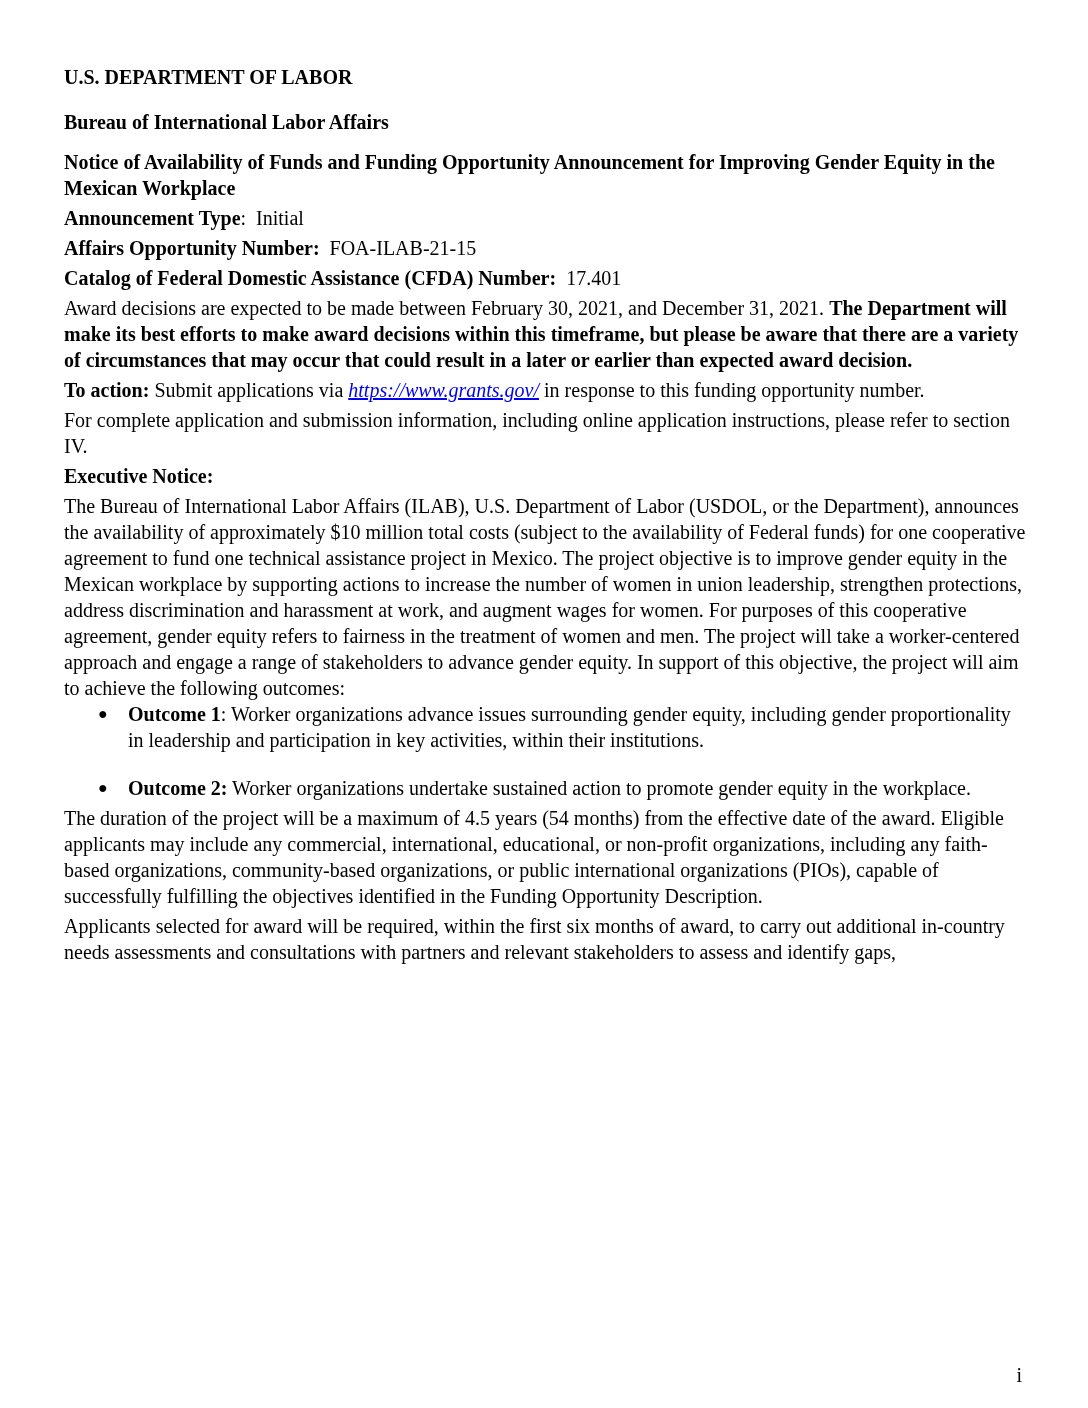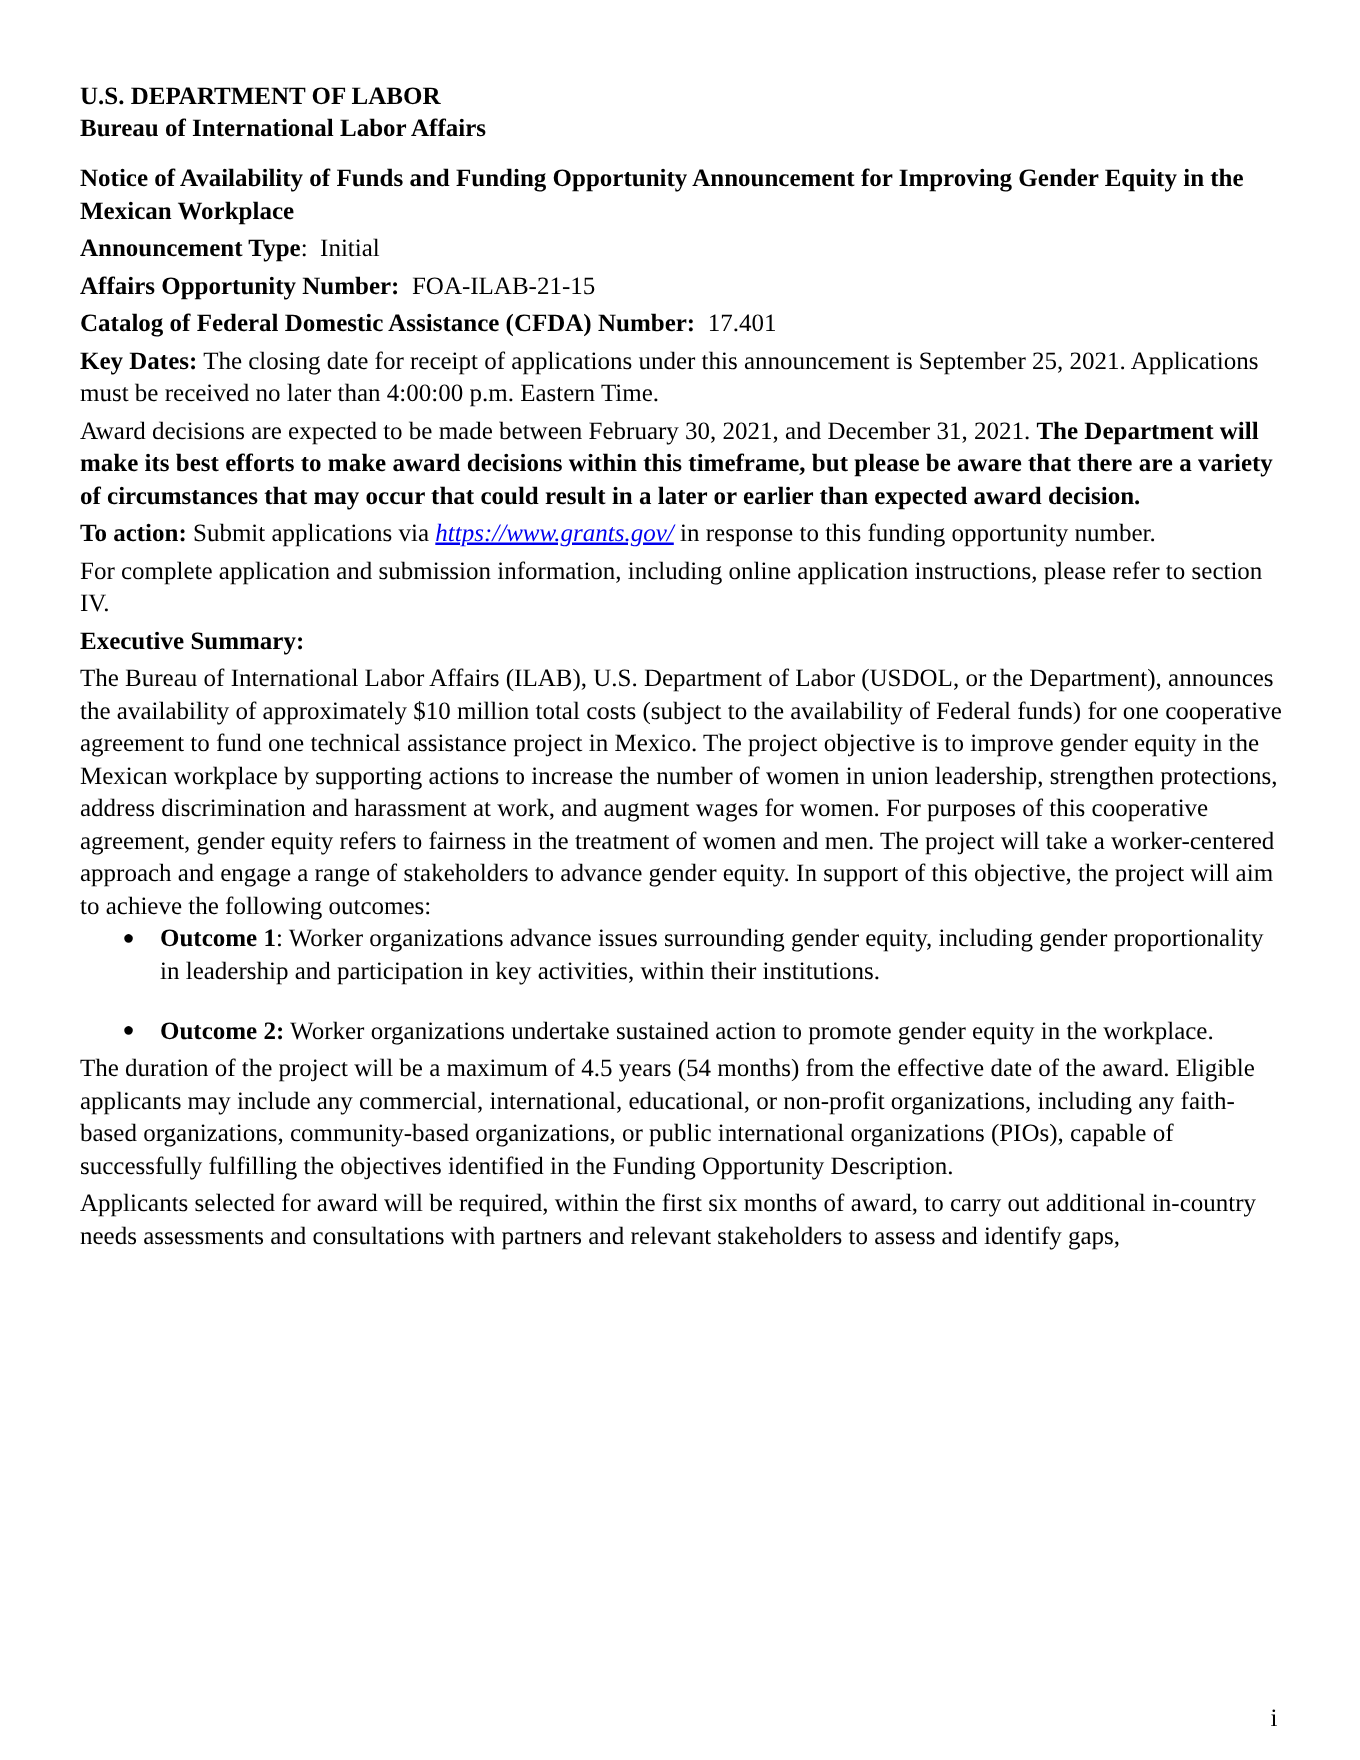--- a/index.html
+++ b/index.html
@@ -19,21 +19,21 @@
     }
     .page {
       position: absolute;
       left: 64px;
       top: 64px;
       width: 962px;
     }
     .b { font-weight: bold; }
     p { margin: 0; }
     .hdr1 { font-weight: bold; }
-    .hdr2 { font-weight: bold; }
+    .hdr2 { font-weight: bold; margin-top: 19px; }
     .title { font-weight: bold; margin-top: 14px; }
     .block { margin-top: 4px; }
     .link { color: #0000ee; text-decoration: underline; cursor: pointer; font-style: italic; }
     ul.outcomes {
       margin: 0;
       padding: 0;
       list-style: none;
     }
     ul.outcomes li {
       position: relative;
@@ -68,41 +68,37 @@
   </p>
 
   <p class="block">
     <span class="b">Affairs Opportunity Number:</span>&nbsp;&nbsp;<span>FOA-ILAB-21-15</span>
   </p>
 
   <p class="block">
     <span class="b">Catalog of Federal Domestic Assistance (CFDA) Number:</span>&nbsp;&nbsp;<span>17.401</span>
   </p>
 
-  <p class="block">
-    <span class="b">Key Dates:</span>
-    <span>The closing date for receipt of applications under this announcement is September 25, 2021. Applications must be received no later than 4:00:00 p.m. Eastern Time.</span>
-  </p>
 
 
   <p class="block">
     <span>Award decisions are expected to be made between February 30, 2021, and December 31, 2021.</span>
     <span class="b">The Department will make its best efforts to make award decisions within this timeframe, but please be aware that there are a variety of circumstances that may occur that could result in a later or earlier than expected award decision.</span>
   </p>
 
   <p class="block">
     <span class="b">To action:</span>
     <span>Submit applications via</span>
     <a class="link">https://www.grants.gov/</a>
     <span>in response to this funding opportunity number.</span>
   </p>
 
   <p class="block">For complete application and submission information, including online application instructions, please refer to section IV.</p>
 
-  <p class="block b">Executive Summary:</p>
+  <p class="block b">Executive Notice:</p>
 
   <p class="block">The Bureau of International Labor Affairs (ILAB), U.S. Department of Labor (USDOL, or the Department), announces the availability of approximately $10 million total costs (subject to the availability of Federal funds) for one cooperative agreement to fund one technical assistance project in Mexico. The project objective is to improve gender equity in the Mexican workplace by supporting actions to increase the number of women in union leadership, strengthen protections, address discrimination and harassment at work, and augment wages for women. For purposes of this cooperative agreement, gender equity refers to fairness in the treatment of women and men. The project will take a worker-centered approach and engage a range of stakeholders to advance gender equity. In support of this objective, the project will aim to achieve the following outcomes:</p>
 
   <ul class="outcomes">
     <li>
       <span class="bullet">●</span>
       <span class="b">Outcome 1</span><span>: Worker organizations advance issues surrounding gender equity, including gender proportionality in leadership and participation in key activities, within their institutions.</span>
     </li>
     <li class="gap-li">
       <span class="bullet">●</span>

